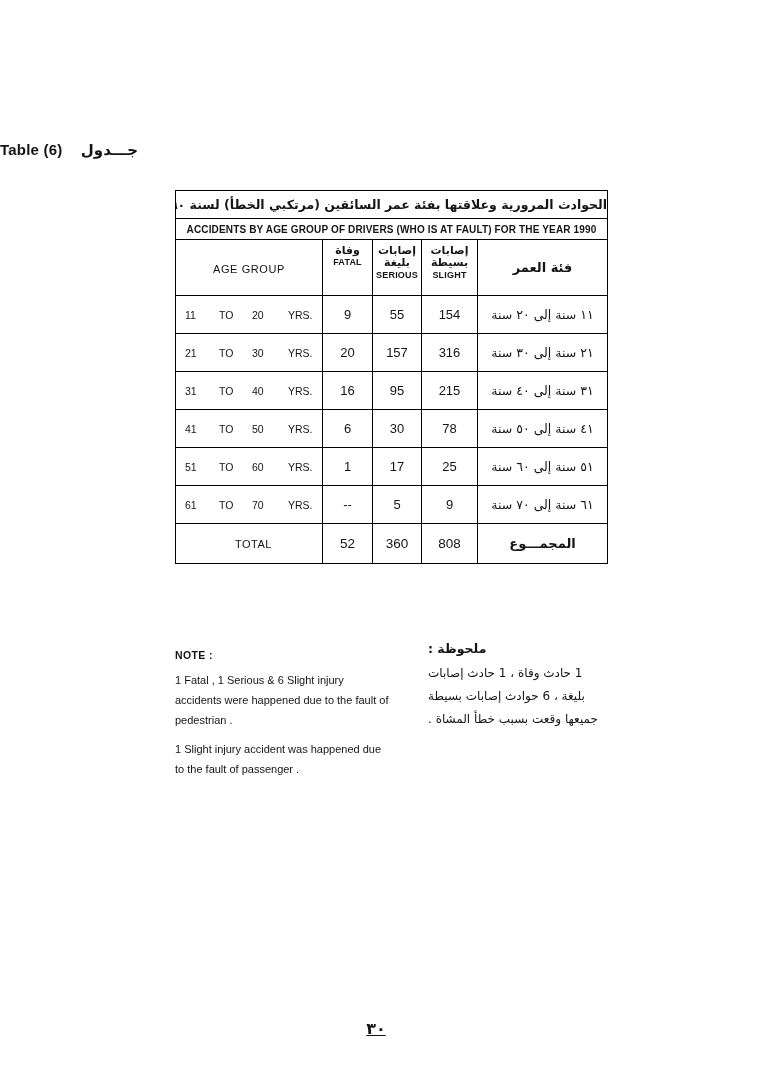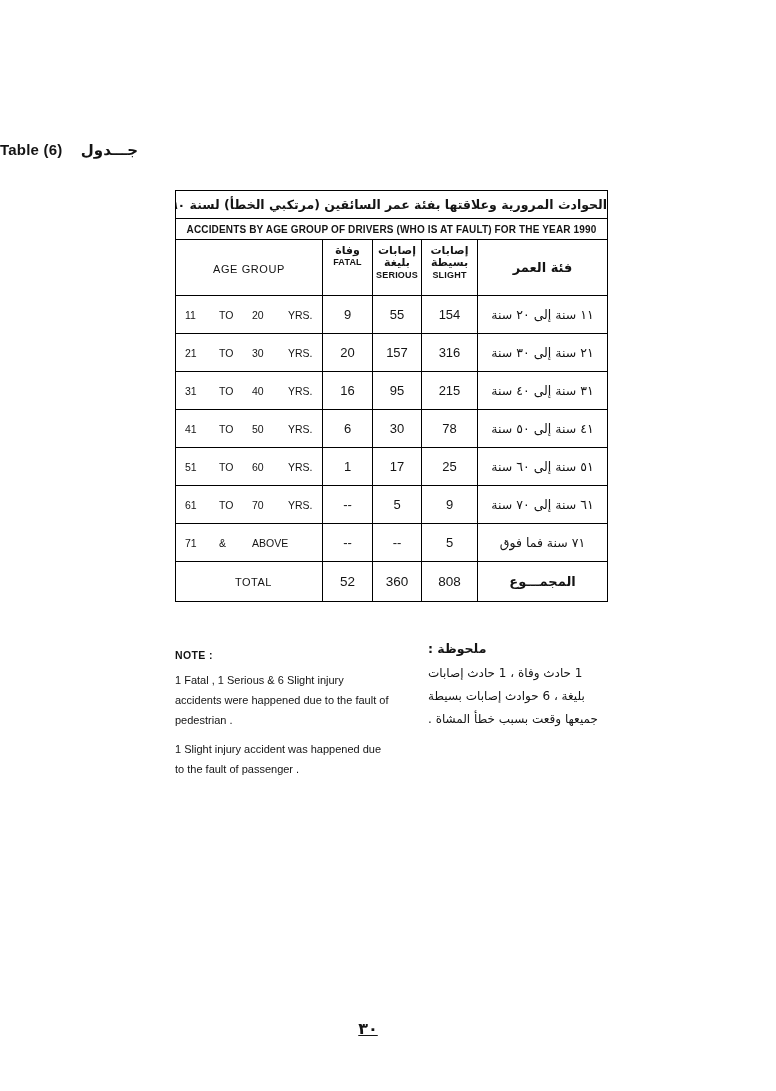--- a/index.html
+++ b/index.html
@@ -43,21 +43,21 @@
   .total-ar { font-size:13px; font-weight:bold; }
 
   .notes-en { position:absolute; top:649px; left:175px; width:216px; }
   .note-head { font-size:10.5px; font-weight:bold; letter-spacing:0.4px; margin:0 0 10px; }
   .notes-en p { font-size:11px; line-height:1.8; margin:0 0 10px; }
 
   .notes-ar { position:absolute; top:641px; left:428px; width:179px; text-align:left; }
   .note-head-ar { font-size:12.5px; font-weight:bold; margin:0 0 6px; }
   .notes-ar p { font-size:12px; line-height:1.9; margin:0 0 8px; }
 
-  .page-num { position:absolute; top:1019px; left:4px; width:728px; text-align:center;
+  .page-num { position:absolute; top:1019px; left:12px; width:728px; text-align:center;
     font-weight:bold; font-size:16px;text-decoration:underline; }
 </style>
 </head>
 <body>
 
 <div>
 
   <div class="doc-title">
     <span class="t-en">Table (6)</span>
     <span class="t-ar arabic">جـــدول</span>
@@ -158,29 +158,20 @@
       <tr class="data-row">
         <td class="agecell">
           <span class="c1">61</span><span class="c2">TO</span><span class="c3">70</span><span class="c4">YRS.</span>
         </td>
         <td class="num">--</td>
         <td class="num">5</td>
         <td class="num">9</td>
         <td class="arcell arabic">٦١ سنة إلى ٧٠ سنة</td>
       </tr>
 
-      <tr class="data-row">
-        <td class="agecell">
-          <span class="c1">71</span><span class="c2">&amp;</span><span class="c3">ABOVE</span><span class="c4"></span>
-        </td>
-        <td class="num">--</td>
-        <td class="num">--</td>
-        <td class="num">5</td>
-        <td class="arcell arabic">٧١ سنة  فما فوق</td>
-      </tr>
 
       <tr class="total-row">
         <td class="totalcell">TOTAL</td>
         <td class="total-num">52</td>
         <td class="total-num">360</td>
         <td class="total-num">808</td>
         <td class="total-ar arabic">المجمـــوع</td>
       </tr>
     </tbody>
   </table>

